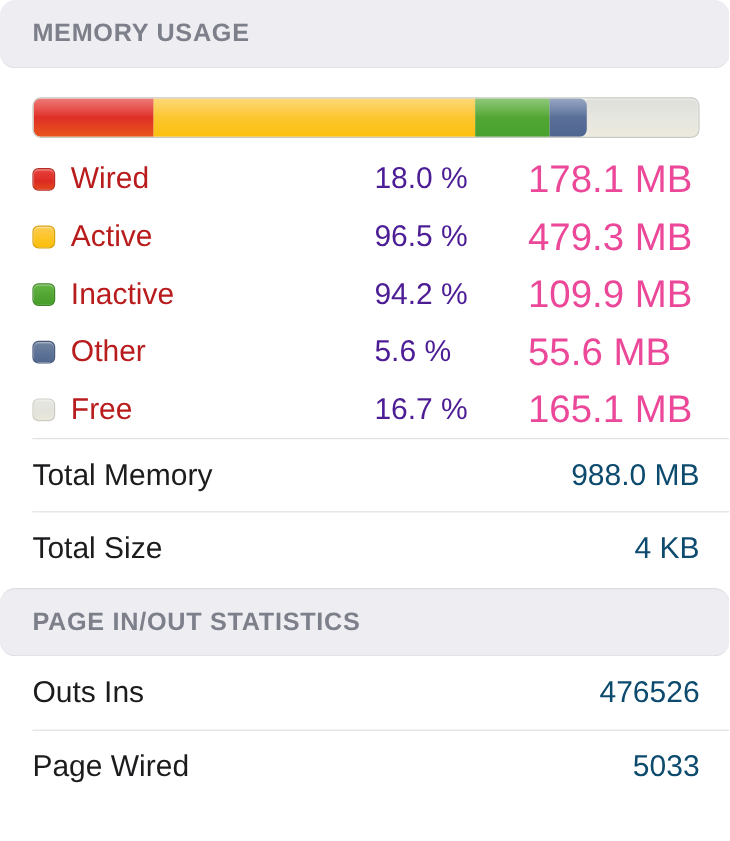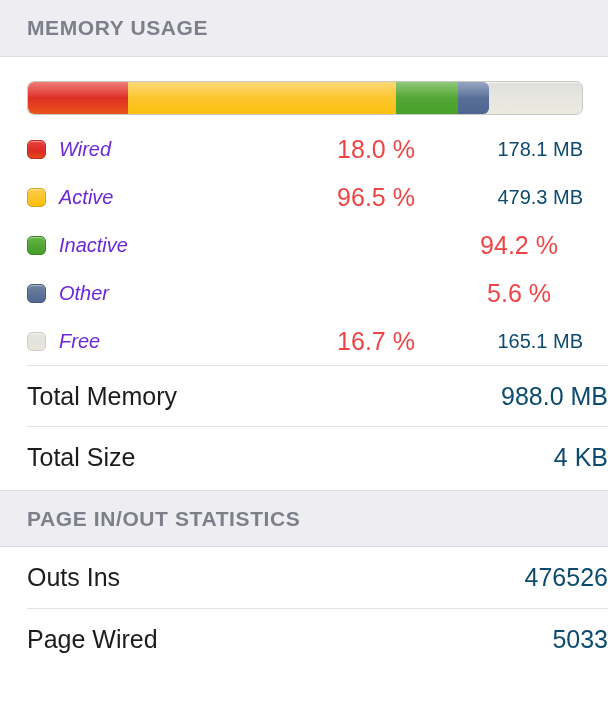--- a/index.html
+++ b/index.html
@@ -21,20 +21,21 @@
   }
 
   
   .section-header {
     height: 57px;
     background: #eeeef2;
     border-bottom: 1px solid #dcdce2;
     display: flex;
     align-items: center;
     padding-left: 27px;
+    border-radius: 13px;
   }
   .section-header-title {
     font-size: 21px;
     font-weight: bold;
     letter-spacing: 0.6px;
     color: #7d808a;
   }
 
   
   .panel { background: #ffffff; }
@@ -98,49 +99,48 @@
     margin-right: 13px;
     box-shadow: inset 0 1px 1px rgba(255,255,255,0.45);
   }
   .swatch.wired    { background: linear-gradient(to bottom, #e8403d 0%, #dc2a22 60%, #e2491c 100%); border: 1px solid #b92c23; }
   .swatch.active   { background: linear-gradient(to bottom, #fdcb50 0%, #fcc423 60%, #fbbe0c 100%); border: 1px solid #d9a40b; }
   .swatch.inactive { background: linear-gradient(to bottom, #63b444 0%, #50a331 60%, #469f2a 100%); border: 1px solid #3c8524; }
   .swatch.other    { background: linear-gradient(to bottom, #70849f 0%, #5c7196 60%, #52688f 100%); border: 1px solid #46587a; }
   .swatch.free     { background: linear-gradient(to bottom, #e6e6e2 0%, #e3e3dc 60%, #eae8da 100%); border: 1px solid #cdcdc6; }
 
   .legend-label {
-    font-size: 20px;
-    color: #6d28d9;
+    font-size: 25px;
+    color: #b91c1c;
     flex: 1 1 auto;
     white-space: nowrap;
-    font-style: italic;
   }
   .legend-pct {
     font-size: 25px;
-    color: #ef4444;
-    text-align: center;
+    color: #4c1d95;
+    text-align: left;
     width: 128px;
     flex: 0 0 auto;
     white-space: nowrap;
   }
   .legend-mb {
-    font-size: 20px;
-    color: #0c4a6e;
-    text-align: right;
+    font-size: 32px;
+    color: #ec4899;
     width: 143px;
     flex: 0 0 auto;
     white-space: nowrap;
   }
 
   
   .kv-list { padding-left: 27px; }
   .kv-row {
     display: flex;
     align-items: center;
     height: 61px;
+    padding-right: 25px;
     border-top: 1px solid #e2e2e4;
   }
   .kv-row.first-after-legend { border-top: 1px solid #e2e2e4; }
   .kv-label {
     font-size: 25px;
     color: #1c1c1e;
     flex: 1 1 auto;
     white-space: nowrap;
   }
   .kv-value {
@@ -192,26 +192,28 @@
         <span class="swatch active"></span>
         <span class="legend-label">Active</span>
         <span class="legend-pct">96.5 %</span>
         <span class="legend-mb">479.3 MB</span>
       </div>
 
       <div class="legend-row">
         <span class="swatch inactive"></span>
         <span class="legend-label">Inactive</span>
         <span class="legend-pct">94.2 %</span>
+        <span class="legend-mb">109.9 MB</span>
       </div>
 
       <div class="legend-row">
         <span class="swatch other"></span>
         <span class="legend-label">Other</span>
         <span class="legend-pct">5.6 %</span>
+        <span class="legend-mb">55.6 MB</span>
       </div>
 
       <div class="legend-row">
         <span class="swatch free"></span>
         <span class="legend-label">Free</span>
         <span class="legend-pct">16.7 %</span>
         <span class="legend-mb">165.1 MB</span>
       </div>
 
     </div>

